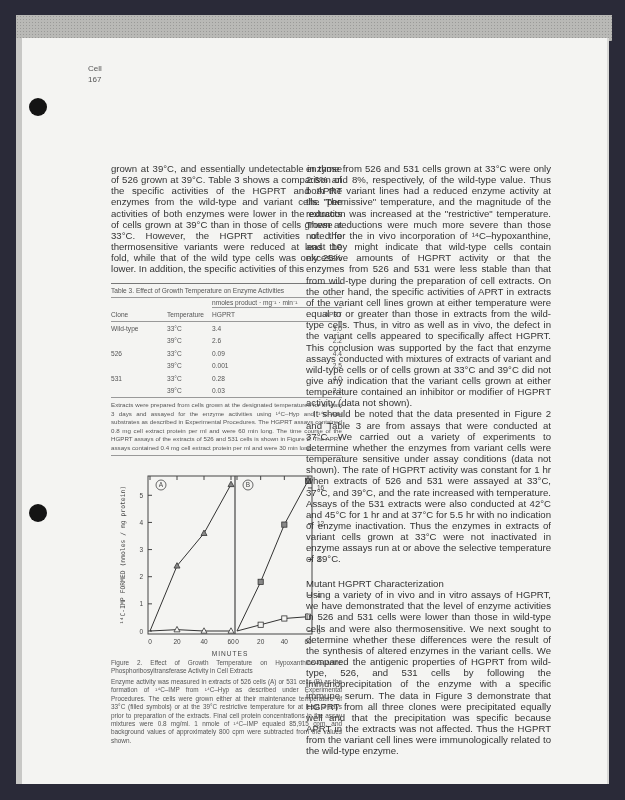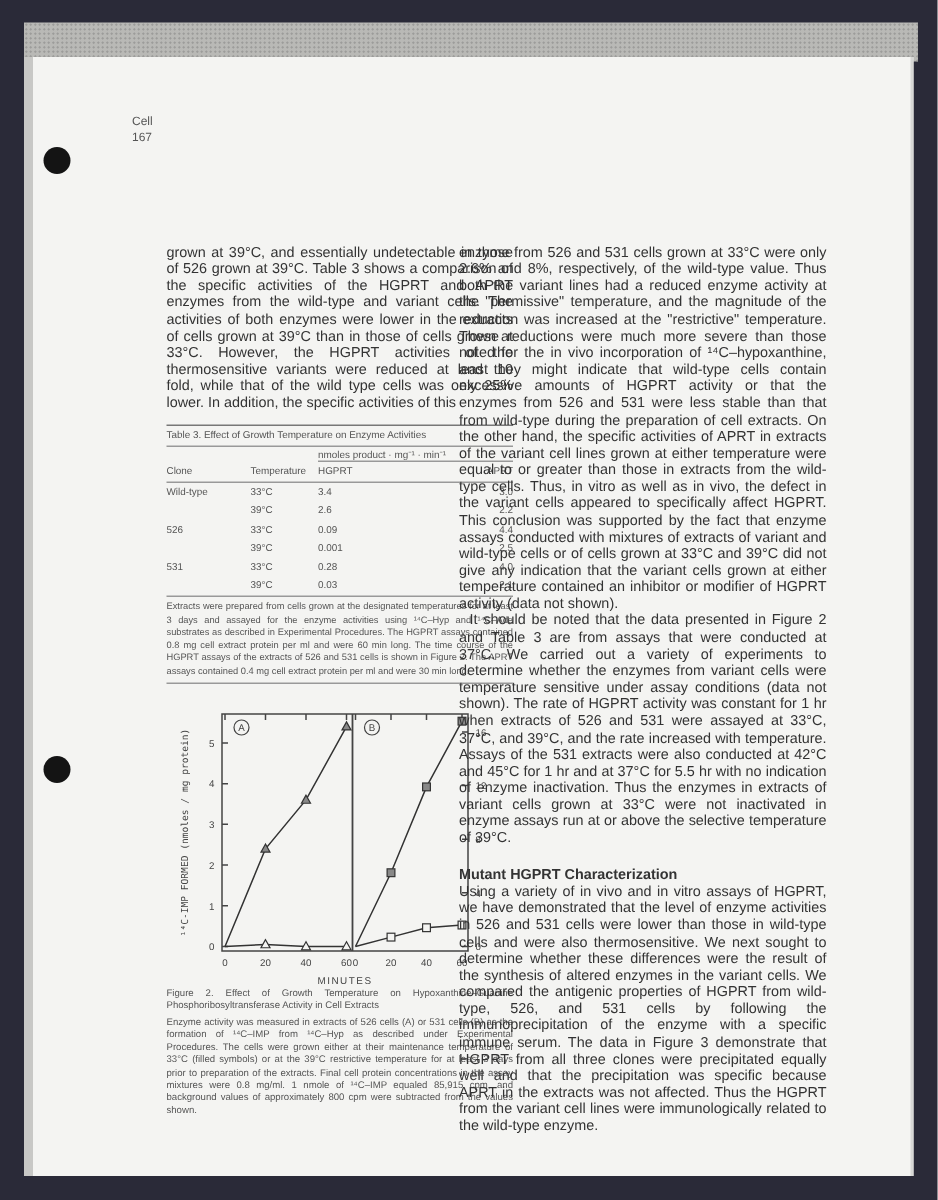--- a/index.html
+++ b/index.html
@@ -1,26 +1,26 @@
 <!DOCTYPE html>
 <html><head>
 <meta charset="utf-8">
 <style>
   html, body { margin:0; padding:0; }
   body { width:625px; height:800px; background:#2a2a38; position:relative; overflow:hidden; font-family:"Liberation Sans", sans-serif; color:#3a3a3a; }
   .scan-band { position:absolute; left:16px; top:15px; width:596px; height:26px; background:#b9b9b6; background-image: radial-gradient(#9a9a98 0.6px, transparent 0.8px); background-size:3px 3px; }
   .page { position:absolute; left:22px; top:38px; width:585px; height:746px; background:#f4f4f2; border-right:2px solid #d8d8d6; }
   .left-edge { position:absolute; left:16px; top:38px; width:7px; height:746px; background:#c8c8c6; }
   .hole { position:absolute; width:18px; height:18px; border-radius:50%; background:#141414; }
-  .journal { position:absolute; left:88px; top:75px; font-size:8px; line-height:11px; color:#555; }
+  .journal { position:absolute; left:88px; top:63px; font-size:8px; line-height:11px; color:#555; }
   .col-left { position:absolute; left:75px; top:163px; width:231px;margin-left:36px; }
   .col-right { position:absolute; left:306px; top:163px; width:245px; }
   .body-text { font-size:9.6px; line-height:11.15px; text-align:justify; margin:0; color:#333; }
   .body-text.indent { text-indent:7px; }
-  .section-head { font-size:9.6px; font-weight:bold; margin:13px 0 0 0; line-height:11.5px; color:#333;}
+  .section-head { font-size:9.6px; font-weight:normal; margin:13px 0 0 0; line-height:11.5px; color:#333;}
   .table { margin-top:8px; font-size:6.6px; color:#555; }
   .table .caption { padding:3px 0 3px 0; border-top:1px solid #777; border-bottom:1px solid #999; }
   .trow { display:flex; height:12.5px; align-items:center; }
   .c1 { width:56px; } .c2 { width:45px; } .c3 { width:86px; } .c4 { width:44px; text-align:right; }
   .units-row { display:flex; height:11px; align-items:center; }
   .units { margin-left:101px; width:130px; border-bottom:1px solid #999; }
   .hdr-row { border-bottom:1px solid #999; }
   .tnote { font-size:6.2px; line-height:8.5px; text-align:justify; color:#555; padding:3px 0 3px 0; border-top:1px solid #999; border-bottom:1px solid #999; }
   .figure { position:relative; width:231px; height:195px; margin-top:8px; }
   .figcap { font-size:6.4px; line-height:8.4px; color:#555; text-align:justify; }

